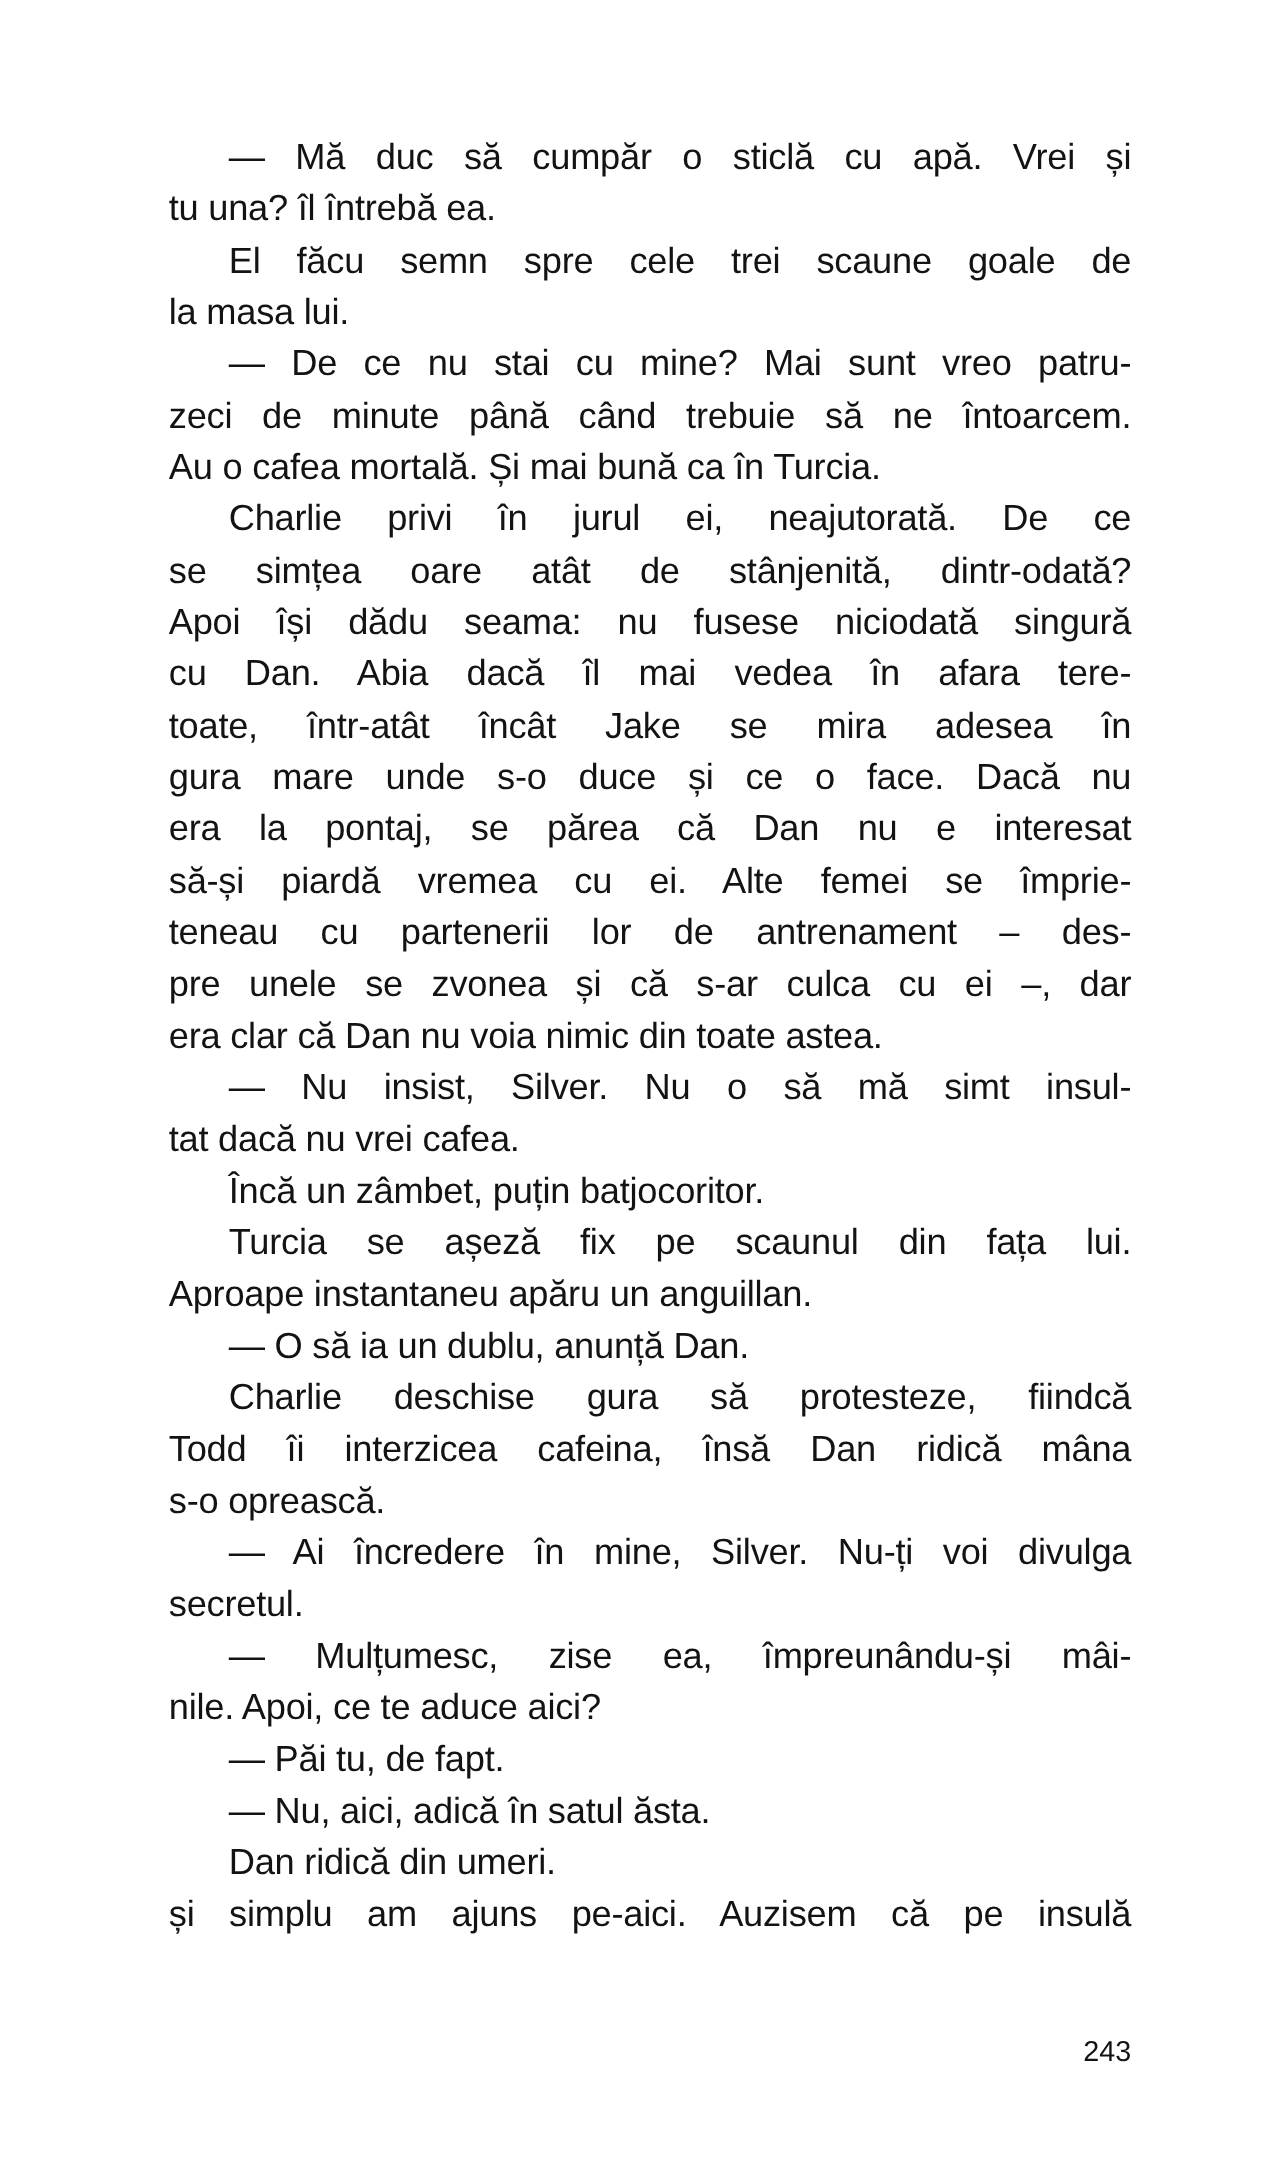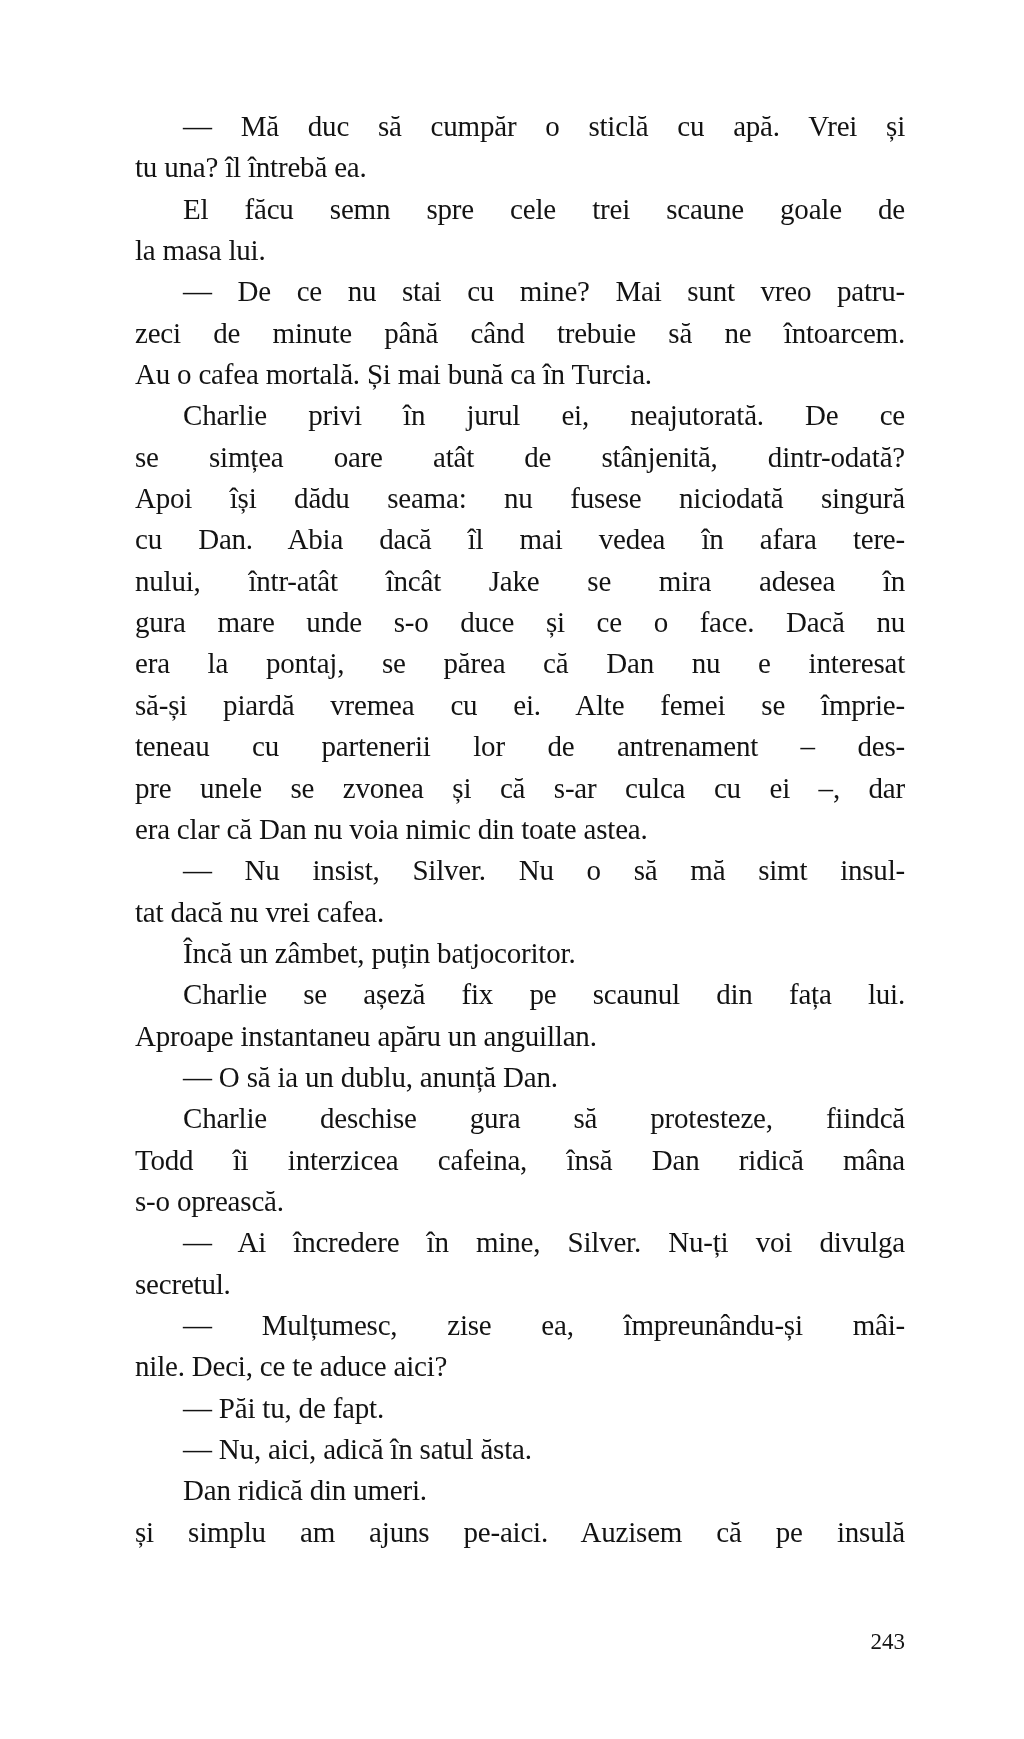--- a/index.html
+++ b/index.html
@@ -7,21 +7,21 @@
     margin: 0;
     padding: 0;
     background: #ffffff;
   }
   .book-page {
     position: relative;
     width: 1024px;
     height: 1739px;
     background: #ffffff;
     color: #131313;
-    font-family: Liberation Serif, serif;
+    font-family: Liberation Sans, sans-serif;
     overflow: hidden;
   }
   .text-block {
     position: absolute;
     left: 135px;
     top: 106px;
     width: 770px;
     font-size: 29px;
     line-height: 41.35px;
     letter-spacing: -0.2px;
@@ -60,39 +60,39 @@
       <div class="line left">tu una? îl întrebă ea.</div>
       <div class="line just indent">El făcu semn spre cele trei scaune goale de</div>
       <div class="line left">la masa lui.</div>
       <div class="line just indent">— De ce nu stai cu mine? Mai sunt vreo patru-</div>
       <div class="line just">zeci de minute până când trebuie să ne întoarcem.</div>
       <div class="line left">Au o cafea mortală. Și mai bună ca în Turcia.</div>
       <div class="line just indent">Charlie privi în jurul ei, neajutorată. De ce</div>
       <div class="line just">se simțea oare atât de stânjenită, dintr-odată?</div>
       <div class="line just">Apoi își dădu seama: nu fusese niciodată singură</div>
       <div class="line just">cu Dan. Abia dacă îl mai vedea în afara tere-</div>
-      <div class="line just">nului, într-atât încât Jake se mira adesea în</div>
+      <div class="line just">toate, într-atât încât Jake se mira adesea în</div>
       <div class="line just">gura mare unde s-o duce și ce o face. Dacă nu</div>
       <div class="line just">era la pontaj, se părea că Dan nu e interesat</div>
       <div class="line just">să-și piardă vremea cu ei. Alte femei se împrie-</div>
       <div class="line just">teneau cu partenerii lor de antrenament – des-</div>
       <div class="line just">pre unele se zvonea și că s-ar culca cu ei –, dar</div>
       <div class="line left">era clar că Dan nu voia nimic din toate astea.</div>
       <div class="line just indent">— Nu insist, Silver. Nu o să mă simt insul-</div>
       <div class="line left">tat dacă nu vrei cafea.</div>
       <div class="line left indent">Încă un zâmbet, puțin batjocoritor.</div>
-      <div class="line just indent">Charlie se așeză fix pe scaunul din fața lui.</div>
+      <div class="line just indent">Turcia se așeză fix pe scaunul din fața lui.</div>
       <div class="line left">Aproape instantaneu apăru un anguillan.</div>
       <div class="line left indent">— O să ia un dublu, anunță Dan.</div>
       <div class="line just indent">Charlie deschise gura să protesteze, fiindcă</div>
       <div class="line just">Todd îi interzicea cafeina, însă Dan ridică mâna</div>
       <div class="line left">s-o oprească.</div>
       <div class="line just indent">— Ai încredere în mine, Silver. Nu-ți voi divulga</div>
       <div class="line left">secretul.</div>
       <div class="line just indent">— Mulțumesc, zise ea, împreunându-și mâi-</div>
-      <div class="line left">nile. Deci, ce te aduce aici?</div>
+      <div class="line left">nile. Apoi, ce te aduce aici?</div>
       <div class="line left indent">— Păi tu, de fapt.</div>
       <div class="line left indent">— Nu, aici, adică în satul ăsta.</div>
       <div class="line left indent">Dan ridică din umeri.</div>
       <div class="line just">și simplu am ajuns pe-aici. Auzisem că pe insulă</div>
     </div>
   <div class="page-number">243</div>
 </div>
 
 </body></html>

